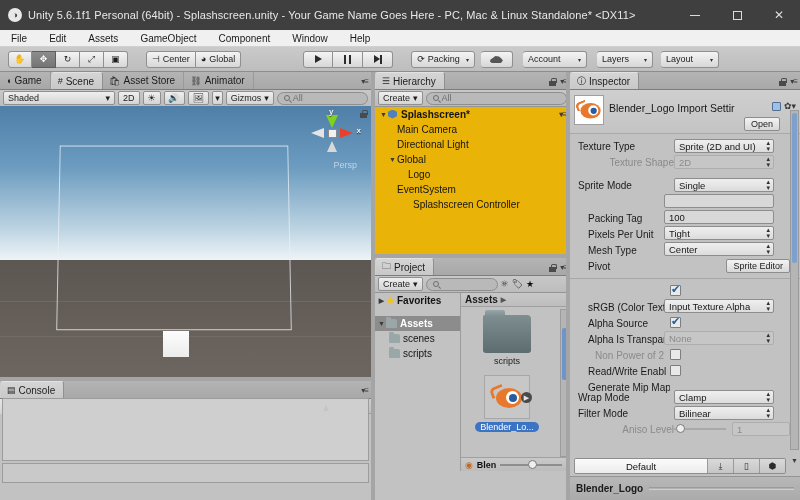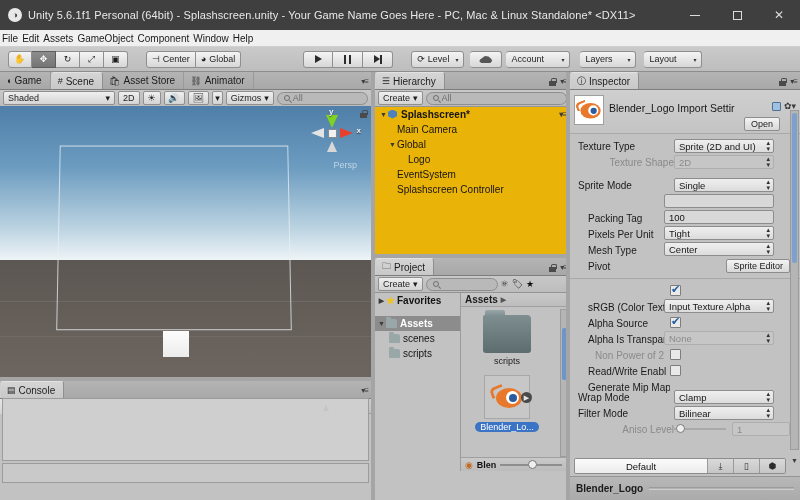--- a/index.html
+++ b/index.html
@@ -30,21 +30,21 @@
     color:#dcdcdc; font-size:12px; }
   .winbtn .sq { width:9px;height:9px;border:1px solid #dcdcdc; }
   .winbtn .ln { width:10px;height:1px;background:#dcdcdc; }
 
   
   .menubar {
     position:absolute; left:0; top:30px; width:800px; height:17px;
     background:#f0f0f0; display:flex; align-items:center;
     border-bottom:1px solid #d0d0d0;
   }
-  .menubar .mi { padding:0 2px; font-size:10px; color:#1a1a1a; line-height:17px; }
+  .menubar .mi { padding:0 11px; font-size:10px; color:#1a1a1a; line-height:17px; }
 
   
   .toolbar {
     position:absolute; left:0; top:47px; width:800px; height:25px;
     background:linear-gradient(#cacaca,#bdbdbd);
     border-bottom:1px solid #8d8d8d;
     display:flex; align-items:center;
   }
   .tgroup { display:flex; align-items:center; }
   .tbtn {
@@ -364,27 +364,27 @@
         </div>
       <div class="tbtn" style="min-width:30px;">
           <span class="stepicon">
             <i></i>
             <b></b>
           </span>
         </div>
     </div>
     <div class="tbtn single" style="margin-left:18px;min-width:52px;">
       <span>⟳</span>
-      <span>Level</span>
+      <span>Packing</span>
       <span class="carets">▾</span>
     </div>
     <div class="tbtn single" style="margin-left:6px;min-width:32px;">
       <span class="cloudico"></span>
     </div>
-    <div class="tbtn single" style="margin-left:4px;min-width:64px;justify-content:space-between;">
+    <div class="tbtn single" style="margin-left:10px;min-width:64px;justify-content:space-between;">
       <span>Account</span>
       <span class="carets">▾</span>
     </div>
     <div class="tbtn single" style="margin-left:10px;min-width:56px;justify-content:space-between;">
       <span>Layers</span>
       <span class="carets">▾</span>
     </div>
     <div class="tbtn single" style="margin-left:8px;min-width:58px;justify-content:space-between;">
       <span>Layout</span>
       <span class="carets">▾</span>
@@ -515,31 +515,34 @@
     <div class="hbody">
       <div class="hrow root">
         <span class="foldarrow">▼</span>
         <span class="unityicon"></span>
         <span>Splashscreen*</span>
         <span class="rowmenu">▾≡</span>
       </div>
       <div class="hrow" style="padding-left:22px;">
         <span>Main Camera</span>
       </div>
+      <div class="hrow" style="padding-left:22px;">
+        <span>Directional Light</span>
+      </div>
       <div class="hrow" style="padding-left:13px;">
         <span class="foldarrow">▼</span>
         <span>Global</span>
       </div>
       <div class="hrow" style="padding-left:33px;">
         <span>Logo</span>
       </div>
       <div class="hrow" style="padding-left:22px;">
         <span>EventSystem</span>
       </div>
-      <div class="hrow" style="padding-left:22px;">
+      <div class="hrow" style="padding-left:22px;margin-left:16px;">
         <span>Splashscreen Controller</span>
       </div>
     </div>
   </div>
 
   <div class="panel" id="project">
     <div class="tabstrip">
       <div class="tab active">
         <span class="ticon">🗀</span>
         <span>Project</span>

